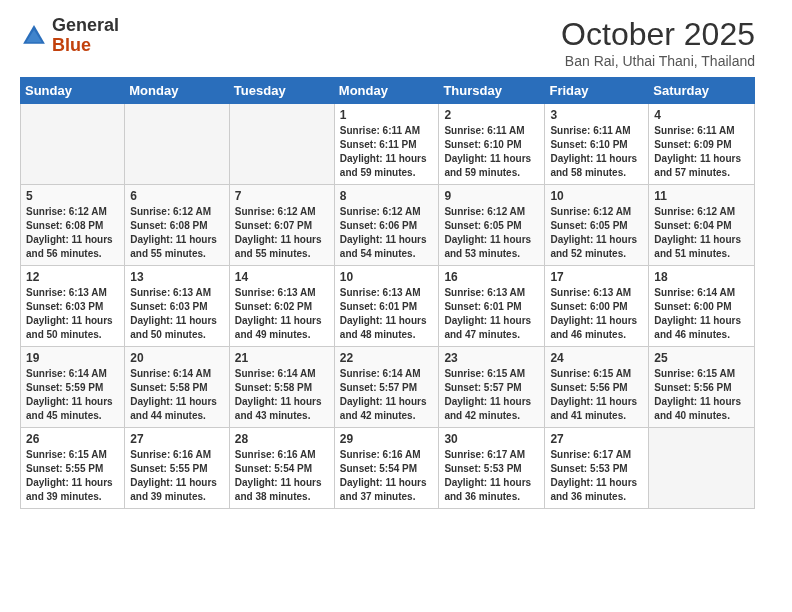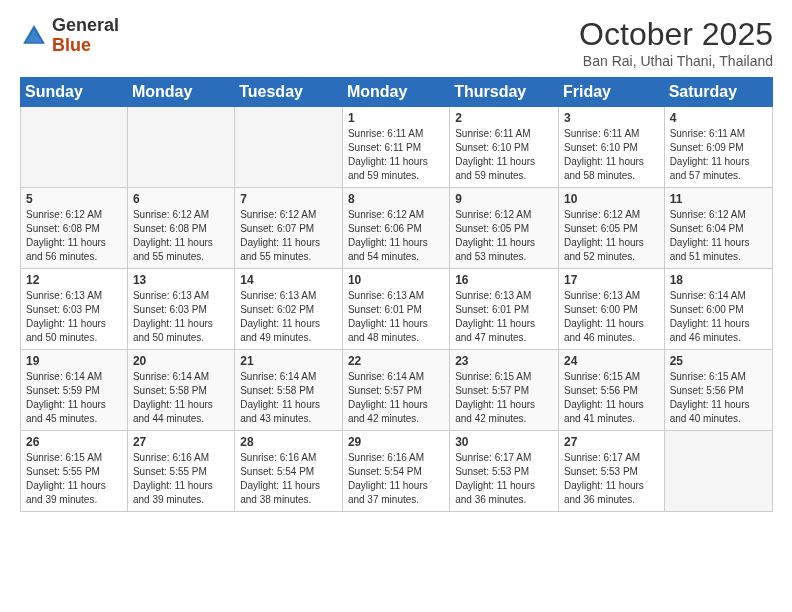--- a/index.html
+++ b/index.html
@@ -5,21 +5,21 @@
     * { margin: 0; padding: 0; box-sizing: border-box; }
     body {
       font-family: Arial, sans-serif;
       background: #fff;
       width: 792px;
       height: 612px;
       overflow: hidden;
     }
     .container {
       width: 792px;
-      padding: 16px 19px 10px 20px;
+      padding: 16px 37px 10px 20px;
     }
     .header-row {
       display: flex;
       justify-content: space-between;
       align-items: flex-start;
       margin-bottom: 8px;
     }
     .logo {
       display: flex;
       align-items: center;
@@ -53,21 +53,21 @@
       width: 100%;
       border-collapse: collapse;
       font-size: 10.5px;
     }
     .calendar th {
       background: #2a6ebb;
       color: #fff;
       padding: 5px 4px;
       text-align: left;
       font-weight: bold;
-      font-size: 16px;
+      font-size: 13px;
       border: 1px solid #2a6ebb;
     }
     .calendar td {
       border: 1px solid #ccc;
       vertical-align: top;
       padding: 4px 5px;
       width: 113px;
       height: 78px;
       background: #fff;
     }
@@ -80,20 +80,21 @@
     .day-num {
       font-weight: bold;
       font-size: 12px;
       color: #333;
       margin-bottom: 2px;
     }
     .day-info {
       color: #333;
       font-size: 10px;
       line-height: 1.4;
+      font-weight: bold;
     }
   </style>
 </head>
 <body>
 
 <div class="container">
   <div class="header-row">
     <div class="logo">
       <svg class="logo-icon" viewBox="0 0 36 36">
         <polygon points="18,4 32,28 4,28" fill="#2a6ebb"></polygon>

